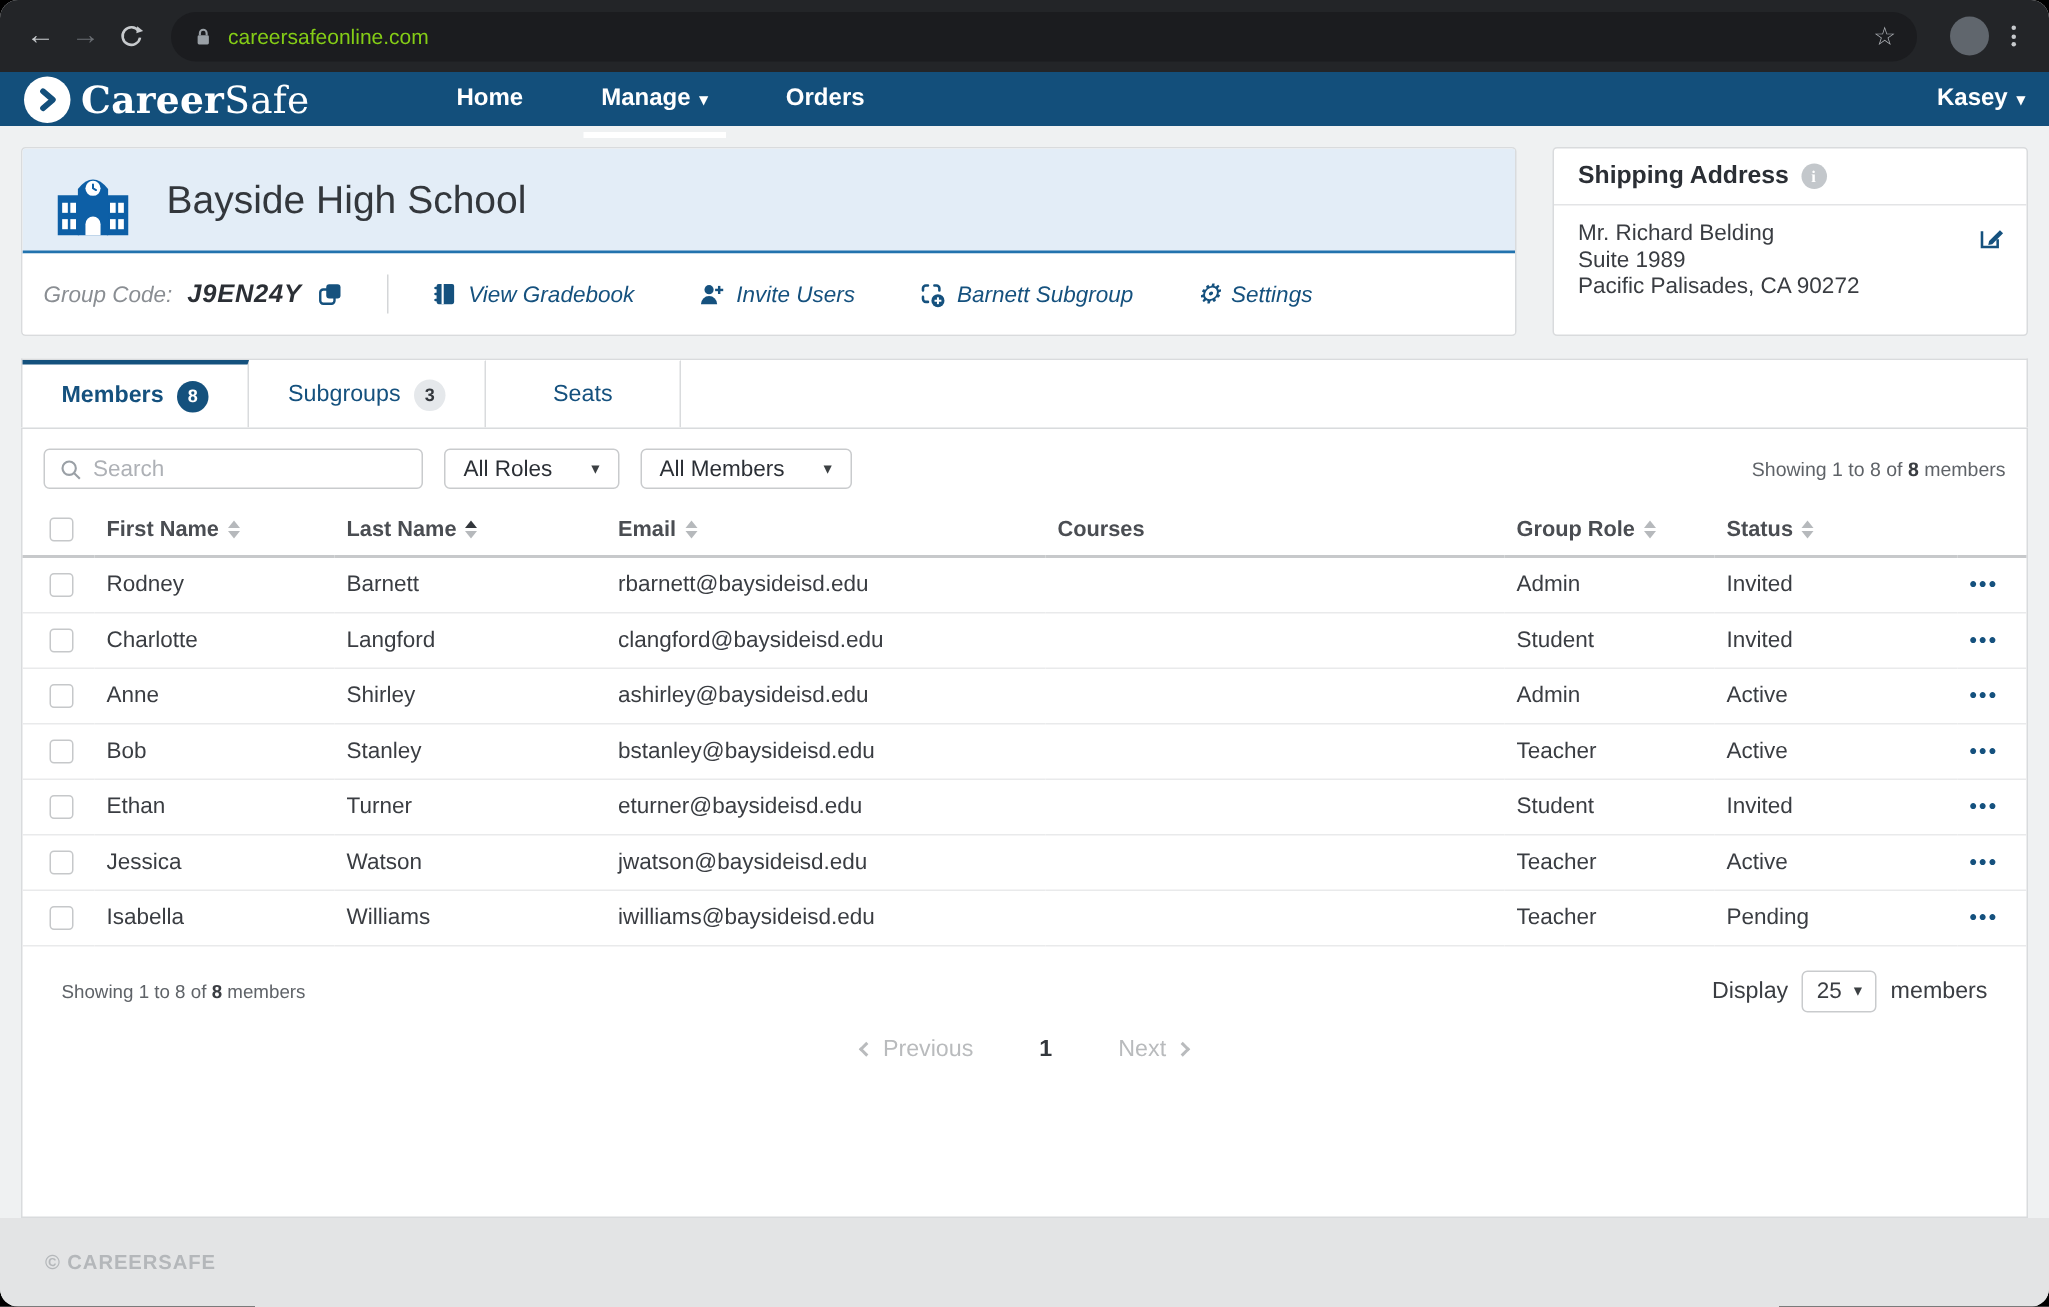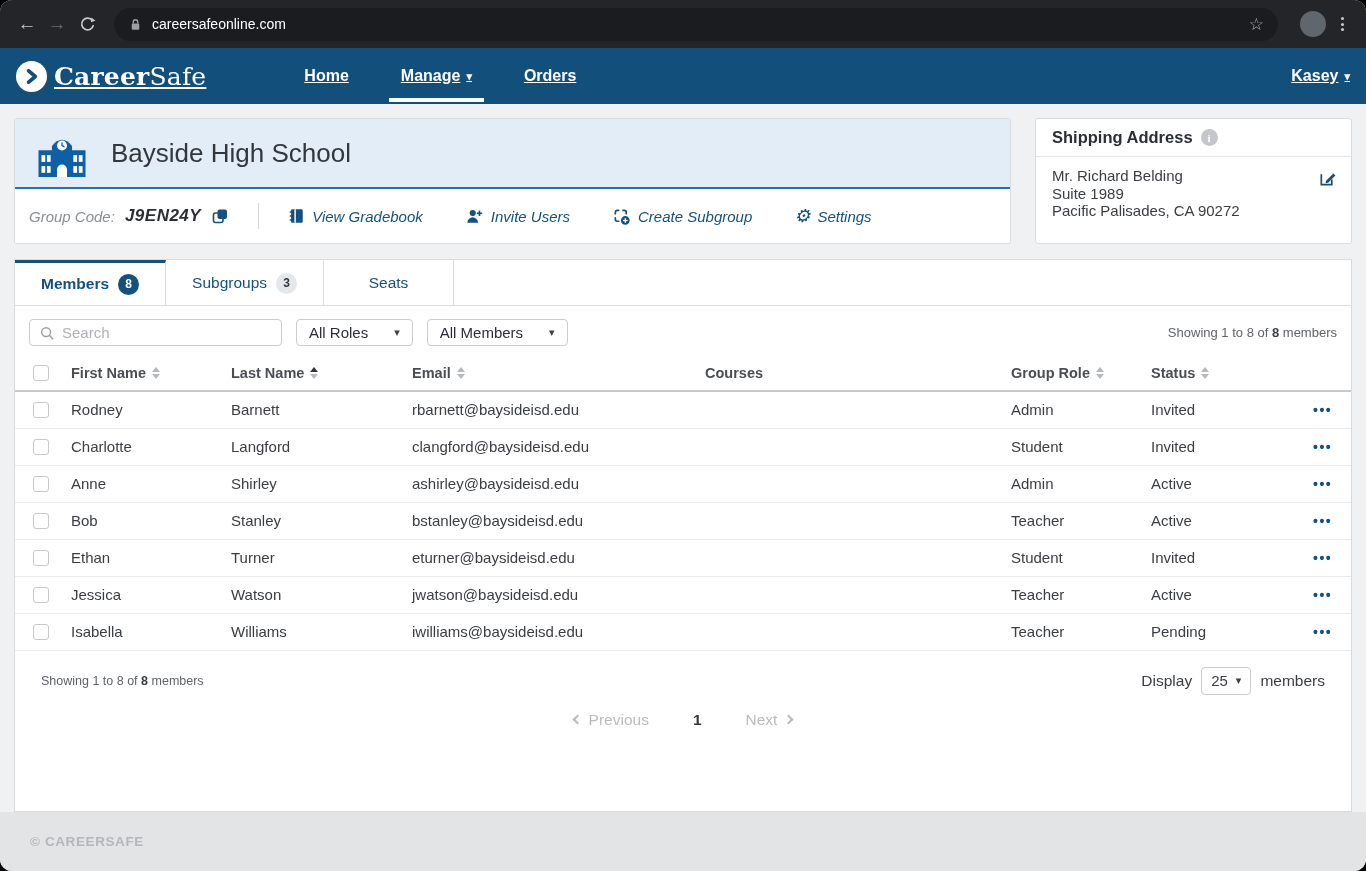--- a/index.html
+++ b/index.html
@@ -4,29 +4,29 @@
 <style>
   * { margin:0; padding:0; box-sizing:border-box; }
   html,body { width:1366px; height:871px; background:#000; font-family:"Liberation Sans", sans-serif; }
   .window { width:1366px; height:871px; border-radius:12px; overflow:hidden; display:flex; flex-direction:column; background:#EFF1F2; }
 
   
   .chrome { height:48px; background:#232528; display:flex; align-items:center; padding:0 12px; flex:0 0 auto; }
   .chrome .navbtn { width:30px; height:30px; display:flex; align-items:center; justify-content:center; font-size:19px; color:#c7cacd; cursor:pointer; border-radius:50%; }
   .chrome .navbtn.dim { color:#6a6e73; }
   .omnibox { flex:1; height:33px; margin:0 12px; background:#1B1C1F; border-radius:17px; display:flex; align-items:center; padding:0 14px; }
-  .omnibox .url { color:#ffffff; font-size:14px; margin-left:9px; }
+  .omnibox .url { color:#84cc16; font-size:14px; margin-left:9px; }
   .omnibox .spacer { flex:1; }
   .star { color:#aeb1b6; font-size:17px; cursor:pointer; }
   .avatar { width:26px; height:26px; border-radius:50%; background:#60666d; margin:0 4px 0 10px; cursor:pointer; }
   .menu-dots { width:24px; height:24px; display:flex; flex-direction:column; align-items:center; justify-content:center; gap:2.5px; cursor:pointer; }
   .menu-dots i { width:3px; height:3px; border-radius:50%; background:#c7cacd; }
 
   
-  .navbar { height:56px; background:#134F7B; display:flex; align-items:center; padding:16px 16px; flex:0 0 auto; color:#fff;text-decoration:underline; }
+  .navbar { height:36px; background:#134F7B; display:flex; align-items:center; padding:16px 16px; flex:0 0 auto; color:#fff; }
   .brand { display:flex; align-items:center; gap:7px; cursor:pointer; }
   .brand .mark { width:31px; height:31px; border-radius:50%; background:#fff; display:flex; align-items:center; justify-content:center; }
   .brand .word { font-family:"DejaVu Serif", serif; font-size:25px; letter-spacing:0.2px; }
   .brand .word b { font-weight:bold; }
   .nav-items { display:flex; margin-left:72px; height:52px; }
   .nav-item { position:relative; padding:0 26px; display:flex; align-items:center; font-size:16px; font-weight:600; cursor:pointer; }
   .nav-item .caret { font-size:11px; margin-left:6px; }
   .nav-item.active::after { content:""; position:absolute; left:14px; right:14px; bottom:0; height:4px; background:#fff; }
   .nav-user { margin-left:auto; font-size:16px; font-weight:600; display:flex; align-items:center; cursor:pointer; }
   .nav-user .caret { font-size:11px; margin-left:6px; }
@@ -216,21 +216,21 @@
               </svg>
             <span>Invite Users</span>
           </span>
           <span class="action-link">
             <svg width="19" height="19" viewBox="0 0 20 20">
                 <path d="M3.5 7 V5.5 a2 2 0 0 1 2-2 H7 M11.5 3.5 h1.5 a2 2 0 0 1 2 2 V7 M3.5 11.5 v1.5 a2 2 0 0 0 2 2 H7" stroke="#15517E" stroke-width="1.8" fill="none" stroke-linecap="round"></path>
                 <circle cx="14" cy="14.2" r="4.6" fill="#15517E"></circle>
                 <rect x="13.3" y="11.8" width="1.4" height="4.8" fill="#fff"></rect>
                 <rect x="11.6" y="13.5" width="4.8" height="1.4" fill="#fff"></rect>
               </svg>
-            <span>Create Subgroup</span>
+            <span>Barnett Subgroup</span>
           </span>
           <span class="action-link">
             <span class="gear-glyph">⚙</span>
             <span>Settings</span>
           </span>
         </div>
       </div>
 
       <div class="shipping-card">
         <div class="ship-head">

